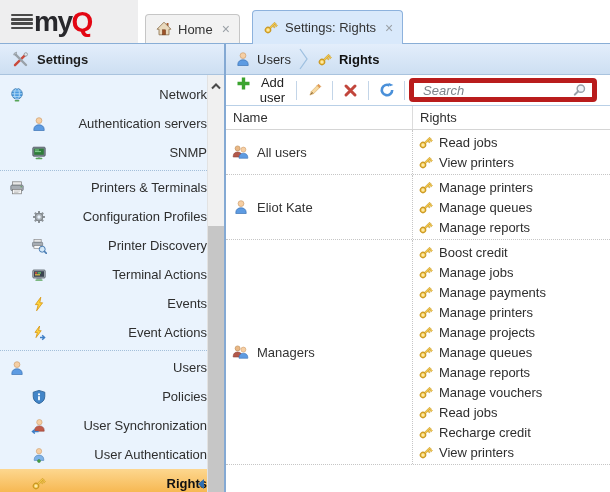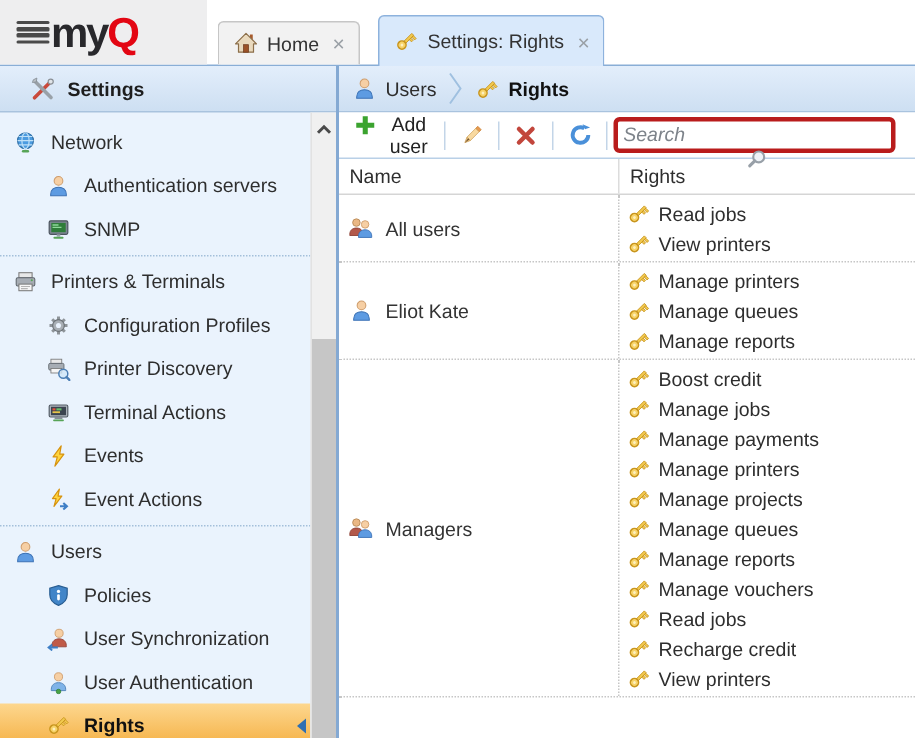--- a/index.html
+++ b/index.html
@@ -26,24 +26,24 @@
   .tab-close{color:#9aa0a6;font-size:14px;margin-left:3px;line-height:1;}
 
   
   .icon{display:inline-flex;width:17px;height:17px;align-items:center;justify-content:center;flex:0 0 auto;}
   .icon svg{display:block;}
 
   
   .sidebar{position:absolute;left:0;top:44px;width:224px;height:448px;background:#eaf3fd;
            border-right:2px solid #84a9d3;box-sizing:content-box;}
   .side-header{height:30px;background:linear-gradient(#e3eefb,#cddff2);border-bottom:1px solid #a9c3de;
-               display:flex;align-items:center;gap:8px;padding:0 20px;font-weight:bold;color:#1d1d1d;}
+               display:flex;align-items:center;gap:8px;padding:0 12px;font-weight:bold;color:#1d1d1d;}
   .side-list{position:absolute;left:0;top:31px;bottom:0;width:207px;padding-top:5px;box-sizing:border-box;overflow:hidden;}
   .side-group + .side-group{border-top:1px dotted #a3bfda;margin-top:3px;padding-top:2px;}
-  .side-item{height:29px;display:flex;align-items:center;gap:9px;padding-left:8px;cursor:pointer;position:relative;}
+  .side-item{height:29px;display:flex;align-items:center;gap:9px;padding-left:8px;cursor:pointer;position:relative;justify-content:space-between;}
   .side-item.child{padding-left:30px;}
   .side-item .lbl{color:#2e2e2e;}
   .side-item.selected{background:linear-gradient(#fdd78f,#f5b043);}
   .side-item.selected .lbl{font-weight:bold;color:#111;}
   .sel-arrow{position:absolute;right:3px;top:50%;transform:translateY(-50%);width:0;height:0;
              border-top:5px solid transparent;border-bottom:5px solid transparent;border-right:6px solid #2f6fb2;}
   .v-scrollbar{position:absolute;right:0;top:31px;bottom:0;width:17px;background:#f0f0f0;
                border-left:1px solid #e2e2e2;box-sizing:border-box;cursor:default;}
   .sb-btn{height:21px;display:flex;align-items:center;justify-content:center;cursor:pointer;}
   .sb-thumb{position:absolute;left:0;right:0;top:151px;bottom:0;background:#c6c6c6;cursor:pointer;}
@@ -53,22 +53,22 @@
   .breadcrumb{height:30px;background:linear-gradient(#e3eefb,#cddff2);border-bottom:1px solid #a9c3de;
               display:flex;align-items:center;gap:6px;padding:0 8px;}
   .bc-link{color:#2e2e2e;cursor:pointer;}
   .bc-sep{margin:0 2px;display:flex;align-items:center;}
   .bc-current{font-weight:bold;color:#111;}
 
   .toolbar{height:30px;display:flex;align-items:center;padding:0 4px;border-bottom:1px solid #b9d0e7;background:#fff;}
   .tb-btn{display:flex;align-items:flex-start;gap:6px;background:none;border:none;font:inherit;color:#222;
           cursor:pointer;padding:2px 5px;}
   .tb-sep{width:1px;height:19px;background:#c3d5e8;margin:0 4px;flex:0 0 auto;}
-  .searchbox{margin-left:auto;margin-right:9px;width:188px;height:24px;border:3px solid #b91c1c;
-             border-radius:4px;background:#fff;display:flex;align-items:center;box-sizing:border-box;padding:0 4px 0 7px;flex-direction:column;}
+  .searchbox{margin-left:auto;margin-right:9px;width:188px;height:24px;border:5px solid #b91c1c;
+             border-radius:4px;background:#fff;display:flex;align-items:center;box-sizing:border-box;padding:0 4px 0 7px;}
   .searchbox input{flex:1;min-width:0;border:none;outline:none;background:transparent;
                    font-family:"Liberation Sans","DejaVu Sans",sans-serif;font-size:13px;font-style:italic;color:#333;}
   .searchbox input::placeholder{color:#7d838a;font-style:italic;}
 
   .grid-head{height:23px;display:flex;border-bottom:1px solid #d5d5d5;background:#fff;color:#2e2e2e;}
   .gh-name{width:187px;box-sizing:border-box;padding:4px 0 0 7px;border-right:1px solid #dcdcdc;cursor:pointer;}
   .gh-rights{flex:1;padding:4px 0 0 7px;cursor:pointer;}
   .grid-row{display:flex;border-bottom:1px dotted #c6c6c6;cursor:pointer;}
   .row-name{width:187px;box-sizing:border-box;border-right:1px dotted #c6c6c6;
             display:flex;align-items:center;gap:8px;padding-left:6px;}

